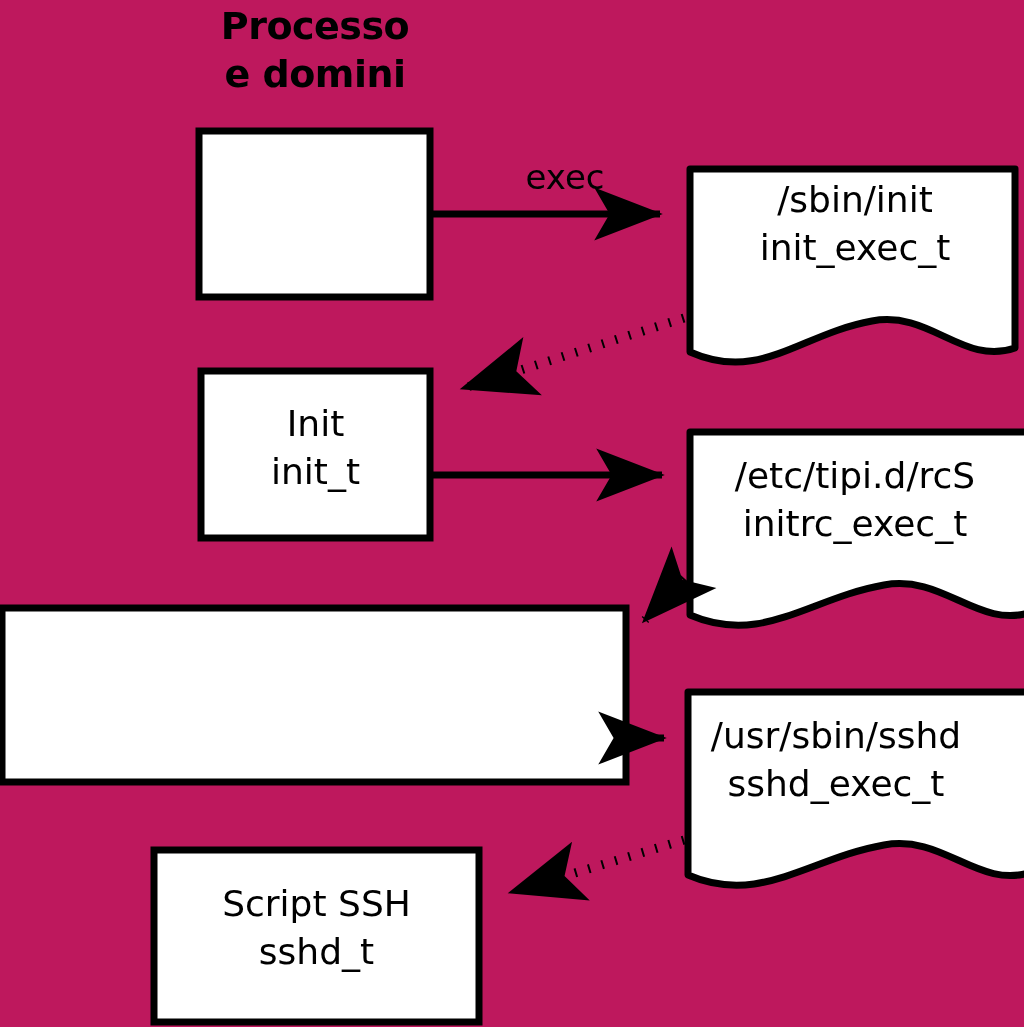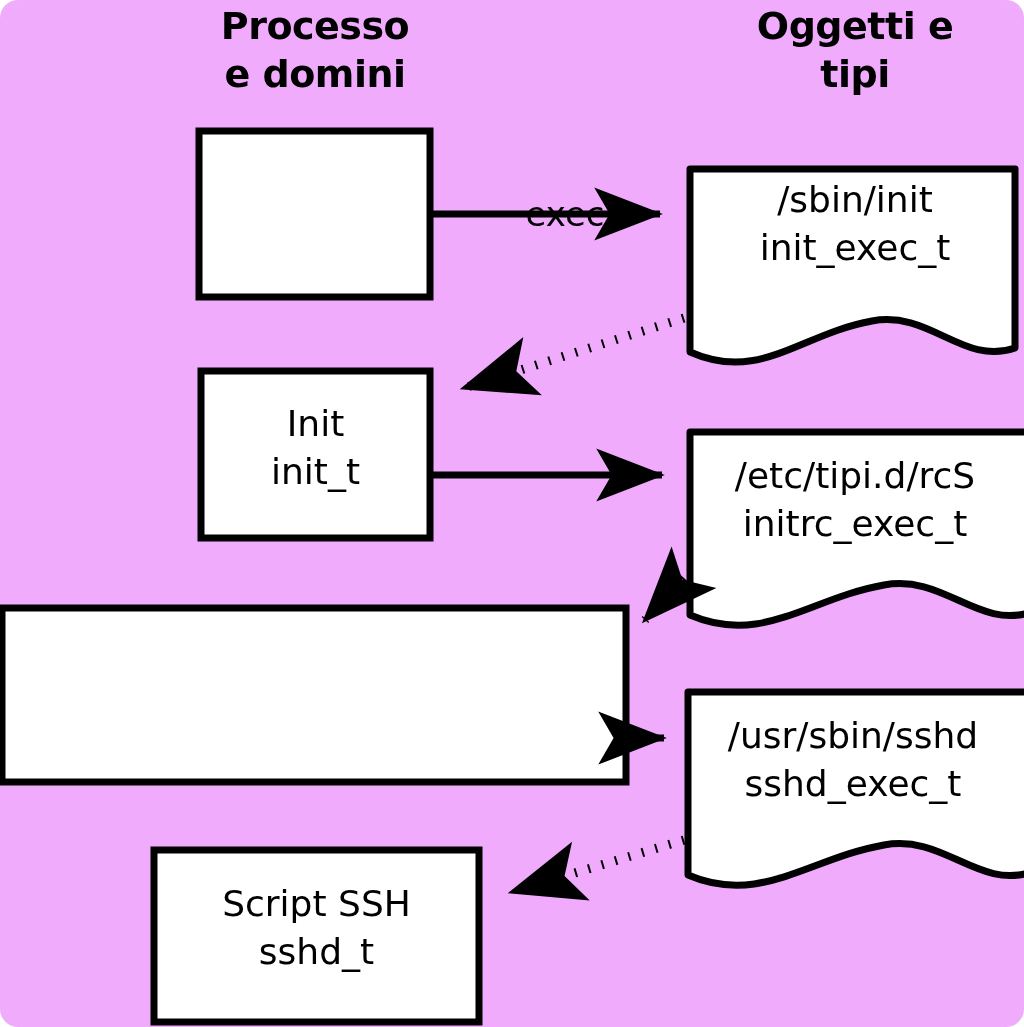--- a/index.html
+++ b/index.html
@@ -4,24 +4,23 @@
 <style>
   html, body {
     margin: 0;
     padding: 0;
     background: #ffffff;
   }
   #canvas {
     position: relative;
     width: 1024px;
     height: 1027px;
-    background: #f0abfc;
+    background: #be185d;
     overflow: hidden;
     font-family: "DejaVu Sans", sans-serif;
-    border-radius: 18px;
   }
   #diagram-svg {
     position: absolute;
     left: 0;
     top: 0;
     width: 1024px;
     height: 1027px;
   }
   .col-header {
     position: absolute;
@@ -56,22 +55,20 @@
   }
 </style>
 </head>
 <body>
 
 <div id="canvas">
 
   <div class="col-header" id="header-processi">Processo
 e domini</div>
 
-  <div class="col-header" id="header-oggetti">Oggetti e
-tipi</div>
 
   <svg id="diagram-svg" viewBox="0 0 1024 1027">
     <defs>
       <marker id="arrowSolid" markerWidth="11" markerHeight="11" refX="9.6" refY="4.1" orient="auto" markerUnits="strokeWidth">
         <path d="M0.2,0.3 L10,4.1 L0.2,7.9 L2.4,4.1 Z" fill="#000000"></path>
       </marker>
       <marker id="arrowDotted" markerWidth="9.5" markerHeight="9.5" refX="8.2" refY="3.6" orient="auto" markerUnits="strokeWidth">
         <path d="M0.2,0.2 L8.7,3.6 L0.2,7.0 L2.1,3.6 Z" fill="#000000"></path>
       </marker>
     </defs>
@@ -116,18 +113,18 @@
 
   <div class="node-label" style="left:154px; top:880px; width:325px;">Script SSH
 sshd_t</div>
 
   <div class="node-label" style="left:690px; top:176px; width:330px;">/sbin/init
 init_exec_t</div>
 
   <div class="node-label" style="left:690px; top:452px; width:330px;">/etc/tipi.d/rcS
 initrc_exec_t</div>
 
-  <div class="node-label" style="left:688px; top:712px; width:330px;">/usr/sbin/sshd
+  <div class="node-label" style="left:671px; top:712px; width:330px;">/usr/sbin/sshd
 sshd_exec_t</div>
 
-  <div class="edge-label" style="left:470px; top:157px; width:190px;margin-top:37px;">exec</div>
+  <div class="edge-label" style="left:470px; top:157px; width:190px;">exec</div>
 
 </div>
 
 </body></html>

